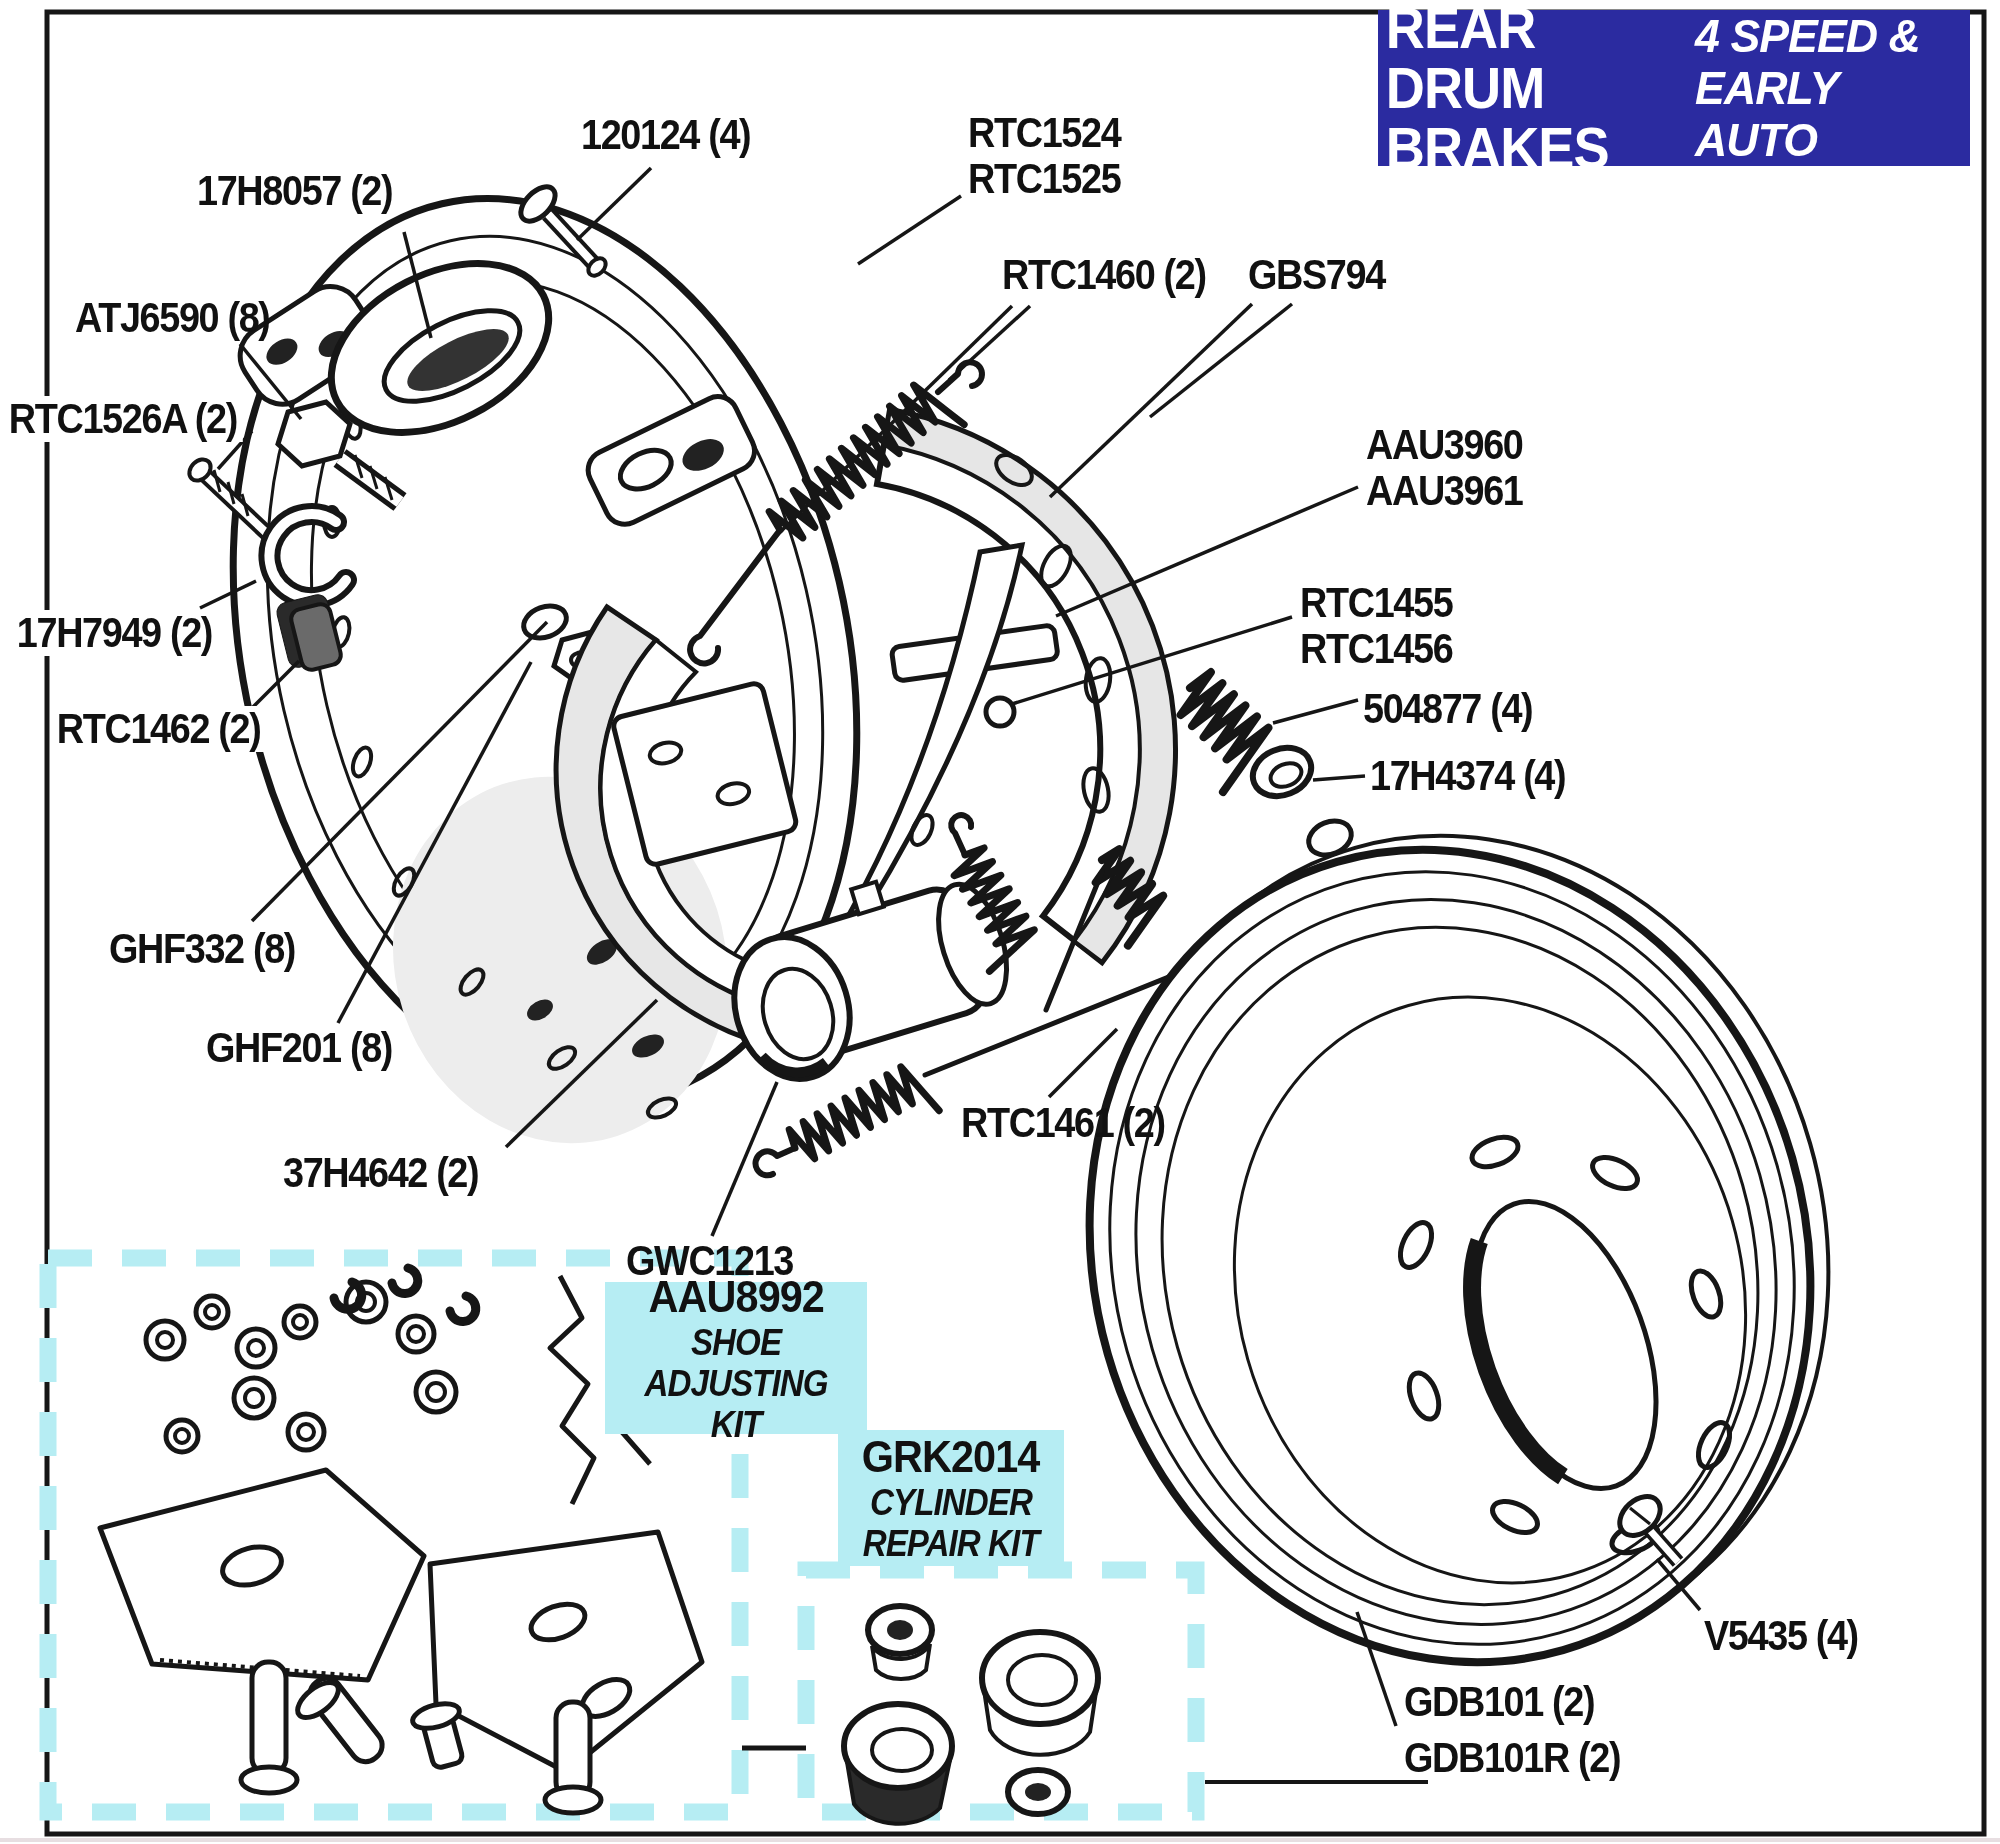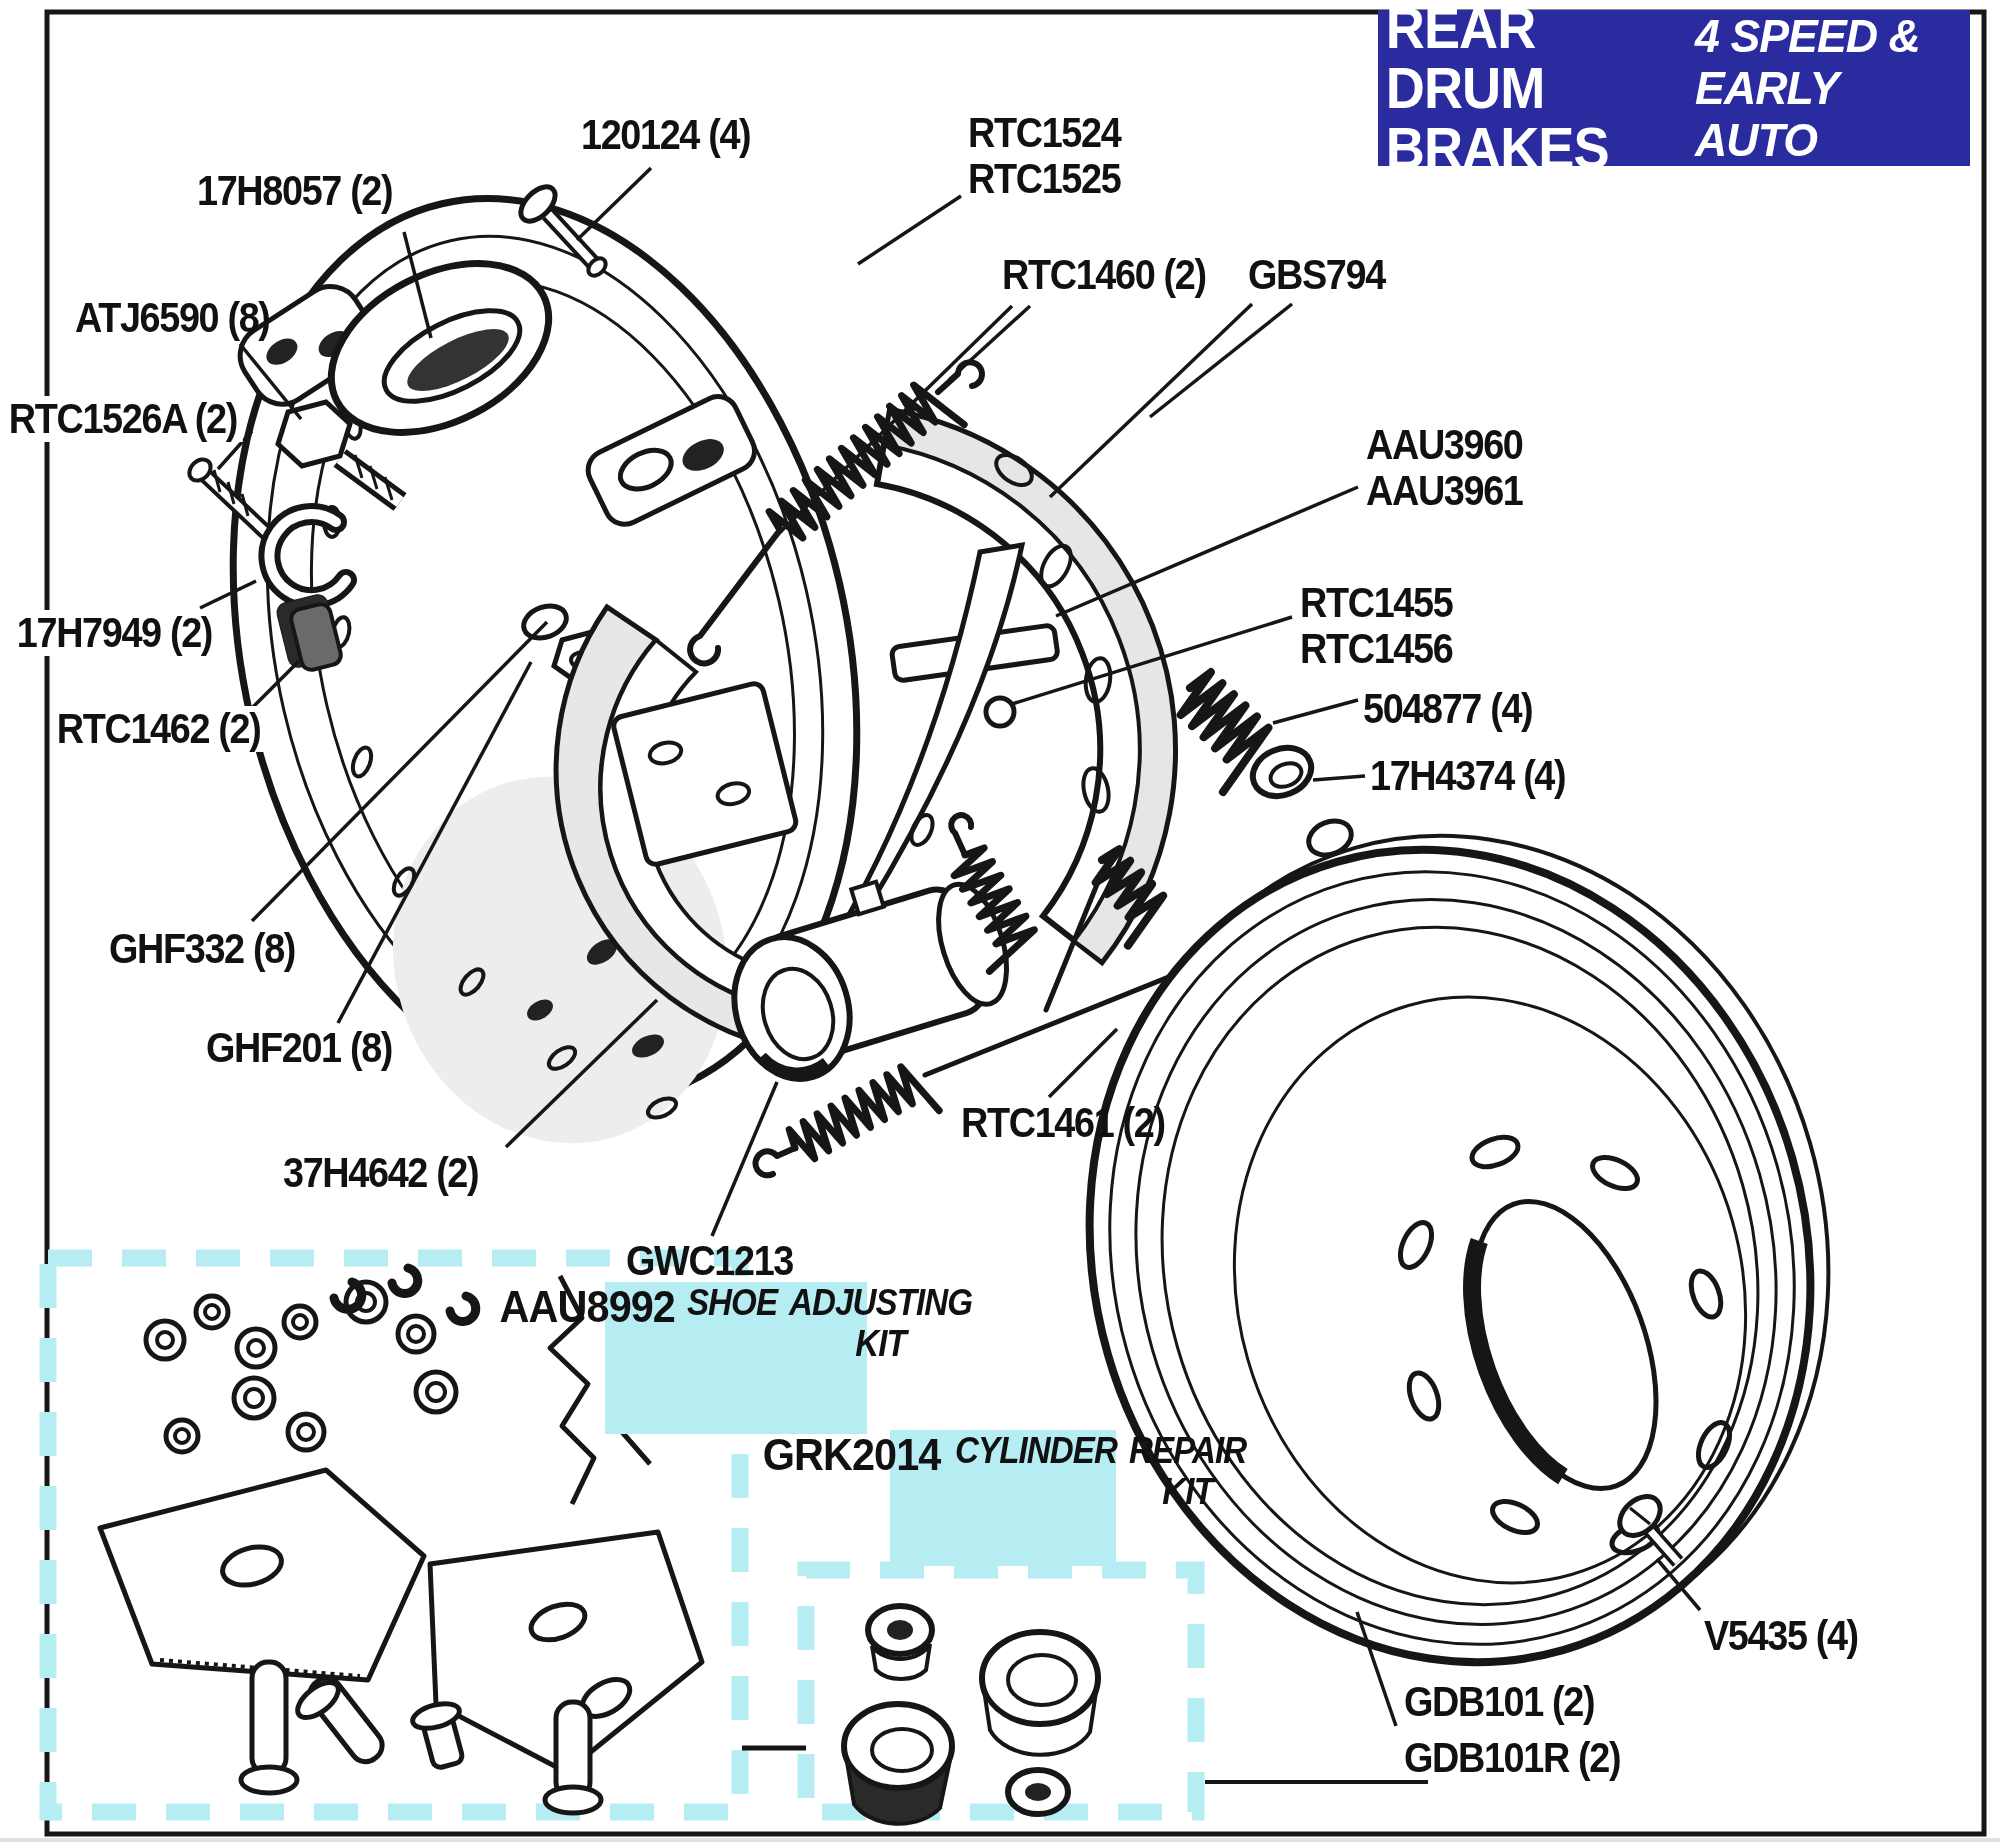--- a/index.html
+++ b/index.html
@@ -7,21 +7,21 @@
          font-family:"Liberation Sans",sans-serif;}
   .art{position:absolute;left:0;top:0;}
   .plabel{position:absolute;font-weight:700;font-size:42px;line-height:46px;color:#111;
           white-space:nowrap;letter-spacing:-1.5px;transform:scaleX(.9);transform-origin:left top;}
   .plabel.onborder{background:#fff;padding:0 6px 0 2px;}
   .titlebox{position:absolute;left:1378px;top:10px;width:592px;height:156px;background:#2b2ba0;
             color:#fff;display:flex;flex-direction:row;align-items:center;justify-content:center;}
   .titlebox .t1{font-weight:700;font-size:57px;line-height:60px;letter-spacing:-1px;transform:scaleX(.95);}
   .titlebox .t2{font-weight:700;font-style:italic;font-size:47px;line-height:52px;letter-spacing:-1px;transform:scaleX(.95);}
   .kitlabel{position:absolute;background:#b6edf3;color:#111;text-align:center;
-            display:flex;align-items:flex-start;justify-content:center;}
+            display:flex;flex-direction:column;align-items:center;justify-content:center;}
   .kitlabel .code{font-weight:700;font-size:45px;line-height:50px;letter-spacing:-1px;transform:scaleX(.92);}
   .kitlabel .kname{font-weight:700;font-style:italic;font-size:36px;line-height:41px;letter-spacing:-1px;transform:scaleX(.92);}
   .bottomrule{position:absolute;left:0;top:1838px;width:2000px;height:4px;background:#e7dee1;}
 </style>
 </head>
 <body>
 
 <div class="stage">
 
   <svg class="art" width="2000" height="1844" viewBox="0 0 2000 1844">
@@ -337,20 +337,20 @@
   <div class="plabel" style="left:961px;top:1100px">RTC1461 (2)</div>
   <div class="plabel" style="left:1704px;top:1613px">V5435 (4)</div>
   <div class="plabel" style="left:1404px;top:1679px">GDB101 (2)</div>
   <div class="plabel" style="left:1404px;top:1735px">GDB101R (2)</div>
 
   <div class="kitlabel" style="left:605px;top:1282px;width:262px;height:152px;">
     <div class="code">AAU8992</div>
     <div class="kname">SHOE</div>
     <div class="kname">ADJUSTING KIT</div>
   </div>
-  <div class="kitlabel" style="left:890px;top:1430px;width:226px;height:136px;">
+  <div class="kitlabel" style="left:838px;top:1430px;width:226px;height:136px;">
     <div class="code">GRK2014</div>
     <div class="kname">CYLINDER</div>
     <div class="kname">REPAIR KIT</div>
   </div>
 
   <div class="bottomrule"></div>
 </div>
 
 </body></html>

